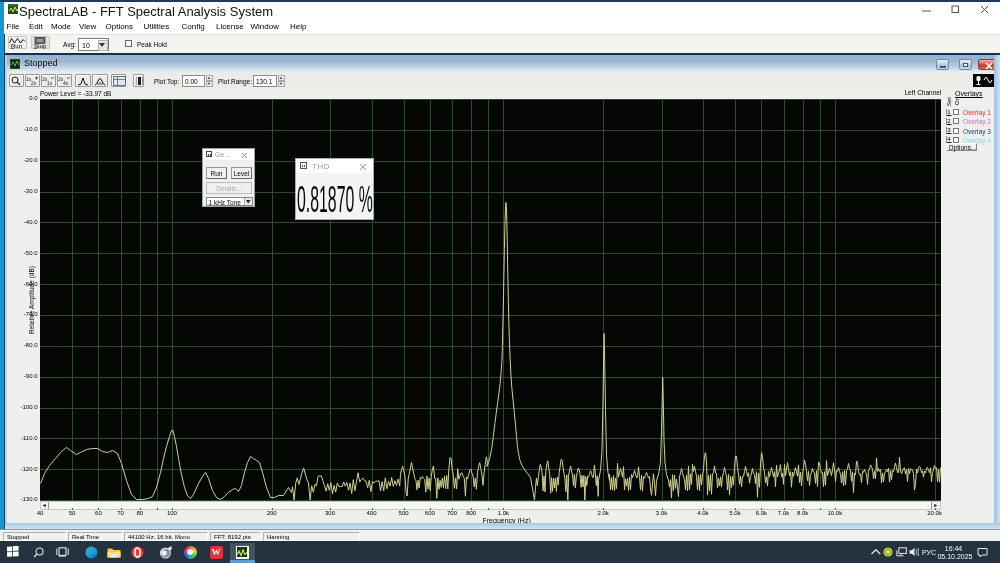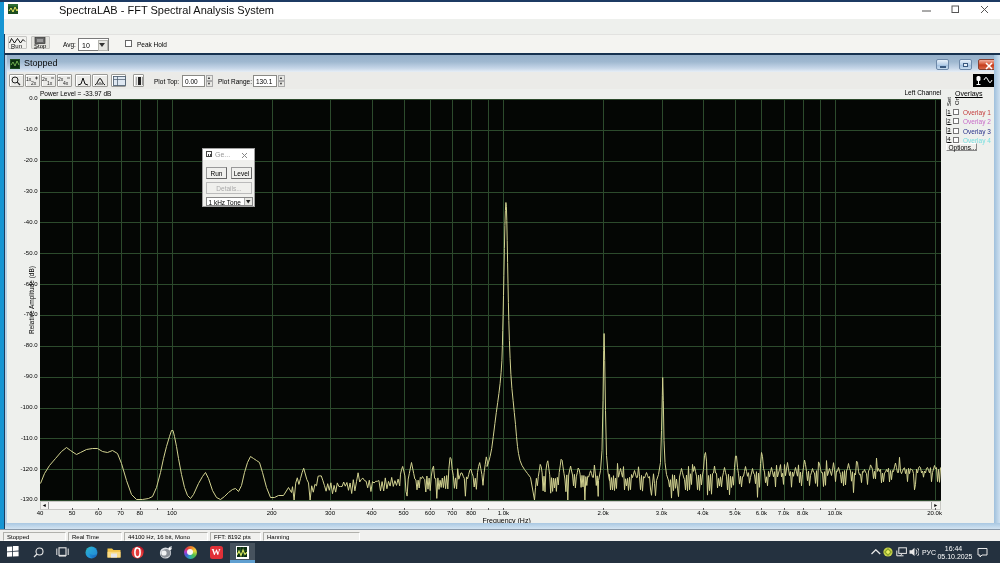--- a/index.html
+++ b/index.html
@@ -2,21 +2,21 @@
 <html><head><meta charset="utf-8"><style>
 *{margin:0;padding:0;box-sizing:border-box;}
 html,body{width:1000px;height:563px;overflow:hidden;background:#eef0ed;font-family:"Liberation Sans",sans-serif;}
 #root{position:absolute;top:0;left:0;width:1000px;height:563px;}
 .abs{position:absolute;}
 .t7{font-size:7px;color:#000;white-space:nowrap;}
 .t65{font-size:6.5px;color:#000;white-space:nowrap;}
 
 #topborder{left:0;top:0;width:1000px;height:2px;background:#1c3a63;}
 #titlebar{left:0;top:2px;width:1000px;height:17px;background:#fff;}
-#titletext{left:19px;top:4px;font-size:11px;color:#111;margin-left:40px;}
+#titletext{left:19px;top:4px;font-size:13px;color:#111;}
 #menubar{left:0;top:19px;width:1000px;height:15px;background:#fff;}
 #menubar span{position:absolute;top:3px;font-size:8px;color:#000;}
 #toolbar{left:0;top:34px;width:1000px;height:19px;background:#f4f4f1;border-top:1px solid #e2e2e0;}
 .tbtn{position:absolute;top:1px;width:19px;height:13px;background:#f1f1ee;border:1px solid #c5c5c2;border-radius:1px;}
 #navline{left:0;top:53px;width:1000px;height:2px;background:#16314f;}
 
 #spectitle{left:5px;top:55px;width:994px;height:17px;background:linear-gradient(#96b0ca,#9fb8d0 40%,#c6d6e8 78%,#e6eef6);}
 #spectb{left:5px;top:72px;width:989px;height:17px;background:#ebebe8;}
 .sbtn{position:absolute;top:2px;height:13px;background:#ebebe8;border:1px solid #9a9a96;border-radius:1px;box-shadow:inset 1px 1px 0 #fff;}
 .spin{position:absolute;width:7px;height:12px;}
@@ -48,20 +48,32 @@
       <rect x="0" y="0" width="11" height="2.5" fill="#2e6e33"></rect>
       <polyline points="1,7 3,4 5,8 7,3 9,7 10,5" stroke="#e8e860" stroke-width="1" fill="none"></polyline>
     </svg>
 <div class="abs" id="titletext">SpectraLAB - FFT Spectral Analysis System</div>
 <svg class="abs" style="left:918px;top:4px" width="76" height="12">
 <line x1="4" y1="7" x2="13" y2="7" stroke="#555" stroke-width="1"></line>
 <rect x="34" y="2" width="6.5" height="6.5" fill="none" stroke="#555" stroke-width="1"></rect>
 <line x1="63" y1="2" x2="70" y2="9" stroke="#555" stroke-width="1"></line>
       <line x1="70" y1="2" x2="63" y2="9" stroke="#555" stroke-width="1"></line>
 </svg>
+<div class="abs" id="menubar">
+<span style="left:6.5px">File</span>
+      <span style="left:29px">Edit</span>
+      <span style="left:51px">Mode</span>
+      <span style="left:79px">View</span>
+      <span style="left:105.5px">Options</span>
+      <span style="left:143.5px">Utilities</span>
+      <span style="left:181.5px">Config</span>
+      <span style="left:216px">License</span>
+      <span style="left:250.5px">Window</span>
+      <span style="left:290px">Help</span>
+</div>
 <div class="abs" id="toolbar">
 <div class="tbtn" style="left:8px"></div>
 <svg class="abs" style="left:9px;top:2px" width="17" height="12">
         <polyline points="0.5,6 2.5,1.5 5.5,6 8.5,1.5 11.5,6 14,2.5 16,4.5" stroke="#000" stroke-width="0.9" fill="none"></polyline>
         <text x="2" y="11" font-size="6" fill="#000">Run</text>
         <line x1="2" y1="11.5" x2="5" y2="11.5" stroke="#000" stroke-width="0.5"></line>
       </svg>
 <div class="tbtn" style="left:31px;background:#e3e3de;"></div>
 <svg class="abs" style="left:32px;top:2px" width="17" height="12">
         <rect x="3" y="0.5" width="10" height="6" fill="#666" stroke="#333" stroke-width="0.7"></rect>
@@ -332,20 +344,34 @@
 <div class="abs" style="left:3px;top:32.5px;width:46px;height:12px;background:#f0f0ed;border:1px solid #bbb;font-size:6.5px;color:#aaa;text-align:center;padding-top:2px;">Details...</div>
 <div class="abs" style="left:2.5px;top:48px;width:47.5px;height:9px;background:#fff;border:1px solid #888;">
 <div class="abs" style="left:2px;top:0.5px;font-size:6.5px;color:#000;">1 kHz Tone</div>
 <div class="abs" style="right:0;top:0;width:8px;height:7px;background:#e8e8e4;border-left:1px solid #aaa;"></div>
 <svg class="abs" style="right:1.5px;top:2px" width="5" height="4">
           <polygon points="0,0 4.5,0 2.2,3.5" fill="#222"></polygon>
         </svg>
 </div>
 </div>
 
+<div class="abs" id="thdwin">
+<div class="abs" style="left:0;top:0;width:77px;height:13.5px;background:#fff;">
+<div class="abs" style="left:4px;top:3px;width:7px;height:7px;border:1.2px solid #555;">
+          <div style="position:absolute;left:1px;top:1.5px;width:1.3px;height:2.2px;background:#555;"></div>
+          <div style="position:absolute;left:3.2px;top:1.5px;width:1.3px;height:2.2px;background:#555;"></div>
+        </div>
+<div class="abs" style="left:16.5px;top:2.5px;font-size:8px;color:#9a9a9a;letter-spacing:0.5px;">THD</div>
+<svg class="abs" style="left:63px;top:3.5px" width="8" height="8">
+          <line x1="1" y1="1" x2="7" y2="7" stroke="#999" stroke-width="1"></line>
+          <line x1="7" y1="1" x2="1" y2="7" stroke="#999" stroke-width="1"></line>
+        </svg>
+</div>
+<div class="abs" style="left:1px;top:26.5px;font-size:37px;color:#0a0a0a;transform:scaleX(0.428);transform-origin:0 0;line-height:28px;white-space:nowrap;">0.81870 %</div>
+</div>
 
 <div class="abs" id="azure"></div>
 <div class="abs" id="navleft"></div>
 <div class="abs" id="lblleft"></div>
 <div class="abs" id="lblright"></div>
 <div class="abs" id="lblbottom"></div>
 
 <div class="abs" id="statusbar">
 <div class="stat" style="left:3px;width:63px;">Stopped</div>
 <div class="stat" style="left:68px;width:54px;">Real Time</div>

